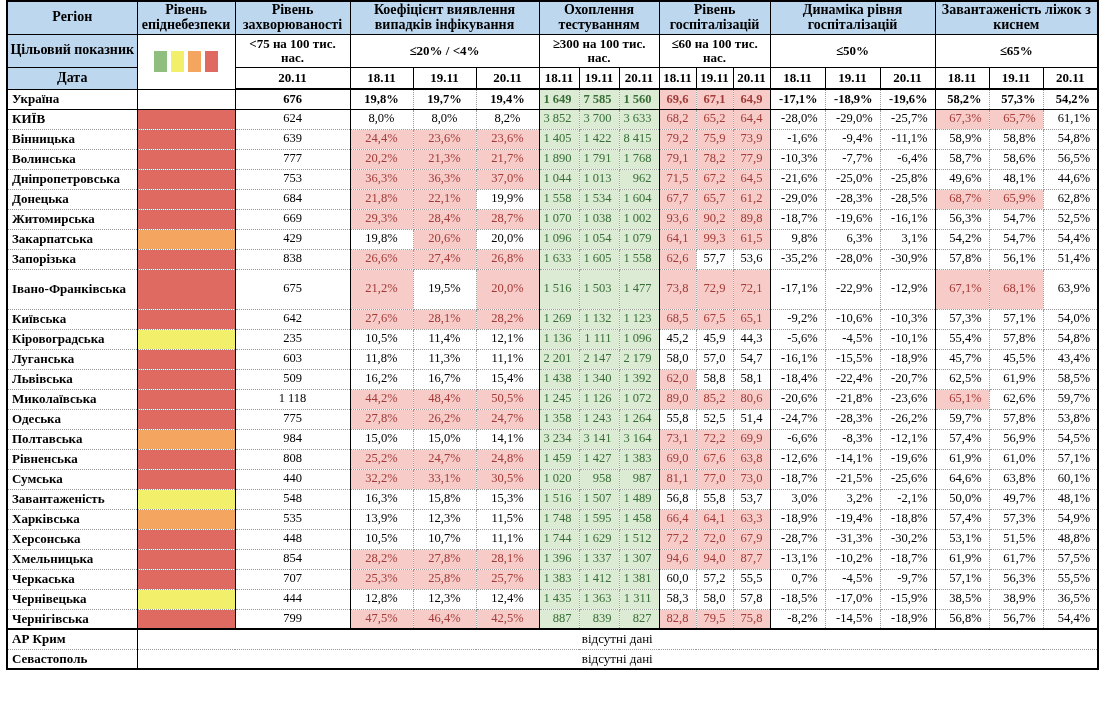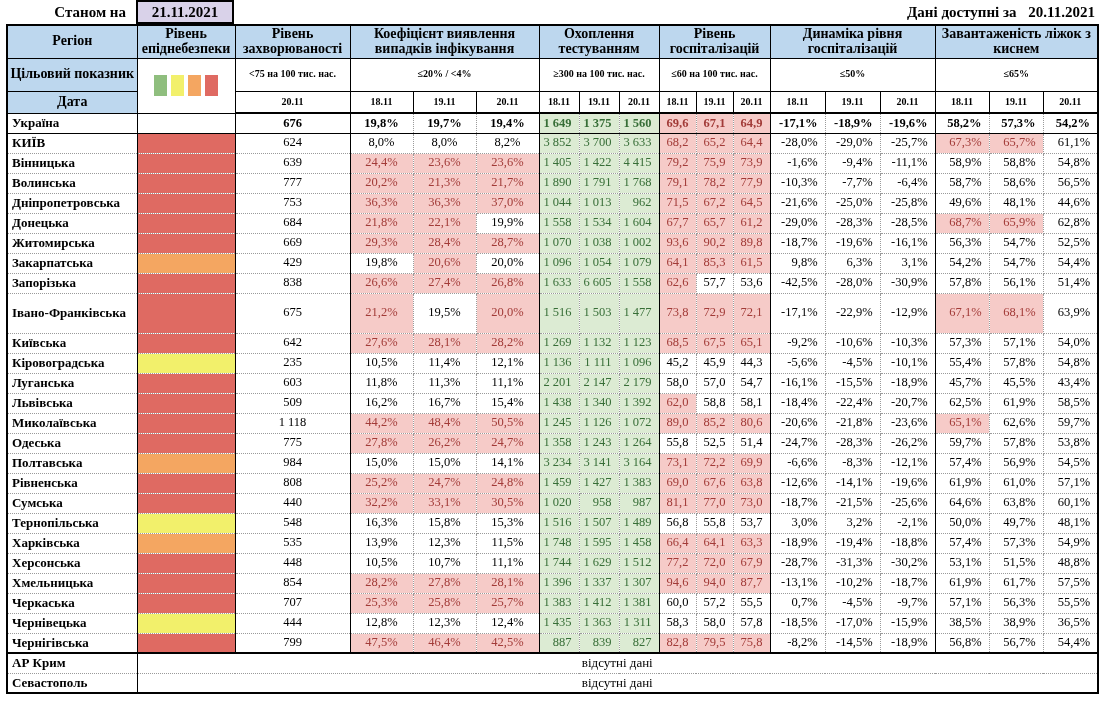--- a/index.html
+++ b/index.html
@@ -13,49 +13,41 @@
   .topbar{position:relative;height:24px;width:1103px;}
   .topbar-left{position:absolute;left:0;top:0;width:130px;height:24px;text-align:right;font-weight:bold;font-size:15px;line-height:24px;padding-right:4px;}
   .date-box{position:absolute;left:136px;top:0;width:98px;height:24px;background:var(--date-box-bg);border:2px solid #000;text-align:center;font-weight:bold;font-size:15px;line-height:20px;}
   .topbar-right{position:absolute;right:8px;top:0;height:24px;font-weight:bold;font-size:15px;line-height:24px;text-align:right;}
   .topbar-right span{margin-left:8px;}
   table{border-collapse:collapse;table-layout:fixed;width:1091px;margin-left:6px;border:2px solid #000;}
   th,td{overflow:hidden;font-size:12.5px;line-height:1.05;padding:0 2px;border-right:1px dotted #9a9a9a;border-bottom:1px dotted #9a9a9a;text-align:center;vertical-align:middle;}
   thead th,thead td{border:1px solid #000;}
   th.hd{background:var(--header-bg);font-weight:bold;font-size:14px;}
   tr.r1{height:33px;} tr.r2{height:33px;} tr.r3{height:22px;}
-  tr.r2 td,tr.r3 td{background:#fff;font-weight:bold;font-size:10px;text-align:center;}
+  tr.r2 td,tr.r3 td{background:#fff;font-weight:bold;font-size:13px;text-align:center;}
   tr.r3 td{border-bottom:2px solid #000;}
   .legend-cell{background:#fff;}
   .legend-cell .sw{display:inline-block;width:13px;height:21px;margin:0 2px;vertical-align:middle;}
   tbody tr{height:20px;margin-top:28px;}
   td.region{font-weight:bold;text-align:left;padding-left:4px;border-right:1.5px solid #000;font-size:13px;}
   td.gs{border-left:1.5px solid #000;}
   td.epi{border-right:1.5px solid #000;}
   td.num{font-size:12.5px;}
   td.ra{text-align:right;padding-right:7px;}
   td.alert{background:var(--alert-bg);color:var(--alert-text);}
   td.good{background:var(--good-bg);color:var(--good-text);}
   tr.em td{font-weight:bold;}
   tr.em td{border-bottom:1.5px solid #000;}
   tr.nd td{border-top:2px solid #000;}
   td.nodata{text-align:center;font-size:13px;}
 </style>
 </head>
 <body>
 
 <div class="wrap">
-  <div class="topbar">
-    <div class="topbar-left">Станом на</div>
-    <div class="date-box">21.11.2021</div>
-    <div class="topbar-right">
-      <span>Дані доступні за</span>
-      <span>20.11.2021</span>
-    </div>
-  </div>
 
   <table>
     <colgroup>
       <col style="width:130px">
         <col style="width:98px">
         <col style="width:115px">
       <col style="width:63px">
         <col style="width:63px">
         <col style="width:63px">
       <col style="width:40px">
@@ -114,21 +106,21 @@
     </thead>
     <tbody id="table-body">
         <tr class="em">
           <td class="region">Україна</td>
           <td class="epi" style="background: rgb(255, 255, 255);"></td>
           <td class="num gs">676</td>
           <td class="num gs">19,8%</td>
           <td class="num">19,7%</td>
           <td class="num">19,4%</td>
           <td class="num good ra gs">1 649</td>
-          <td class="num good ra">1 375</td>
+          <td class="num good ra">7 585</td>
           <td class="num good ra">1 560</td>
           <td class="num gs alert">69,6</td>
           <td class="num alert">67,1</td>
           <td class="num alert">64,9</td>
           <td class="num ra gs">-17,1%</td>
           <td class="num ra">-18,9%</td>
           <td class="num ra">-19,6%</td>
           <td class="num ra gs">58,2%</td>
           <td class="num ra">57,3%</td>
           <td class="num ra">54,2%</td>
@@ -155,21 +147,21 @@
         </tr>
         <tr>
           <td class="region">Вінницька</td>
           <td class="epi" style="background: rgb(223, 106, 98);"></td>
           <td class="num gs">639</td>
           <td class="num gs alert">24,4%</td>
           <td class="num alert">23,6%</td>
           <td class="num alert">23,6%</td>
           <td class="num good ra gs">1 405</td>
           <td class="num good ra">1 422</td>
-          <td class="num good ra">4 415</td>
+          <td class="num good ra">8 415</td>
           <td class="num gs alert">79,2</td>
           <td class="num alert">75,9</td>
           <td class="num alert">73,9</td>
           <td class="num ra gs">-1,6%</td>
           <td class="num ra">-9,4%</td>
           <td class="num ra">-11,1%</td>
           <td class="num ra gs">58,9%</td>
           <td class="num ra">58,8%</td>
           <td class="num ra">54,8%</td>
         </tr>
@@ -257,43 +249,43 @@
           <td class="region">Закарпатська</td>
           <td class="epi" style="background: rgb(244, 166, 97);"></td>
           <td class="num gs">429</td>
           <td class="num gs">19,8%</td>
           <td class="num alert">20,6%</td>
           <td class="num">20,0%</td>
           <td class="num good ra gs">1 096</td>
           <td class="num good ra">1 054</td>
           <td class="num good ra">1 079</td>
           <td class="num gs alert">64,1</td>
-          <td class="num alert">85,3</td>
+          <td class="num alert">99,3</td>
           <td class="num alert">61,5</td>
           <td class="num ra gs">9,8%</td>
           <td class="num ra">6,3%</td>
           <td class="num ra">3,1%</td>
           <td class="num ra gs">54,2%</td>
           <td class="num ra">54,7%</td>
           <td class="num ra">54,4%</td>
         </tr>
         <tr>
           <td class="region">Запорізька</td>
           <td class="epi" style="background: rgb(223, 106, 98);"></td>
           <td class="num gs">838</td>
           <td class="num gs alert">26,6%</td>
           <td class="num alert">27,4%</td>
           <td class="num alert">26,8%</td>
           <td class="num good ra gs">1 633</td>
-          <td class="num good ra">6 605</td>
+          <td class="num good ra">1 605</td>
           <td class="num good ra">1 558</td>
           <td class="num gs alert">62,6</td>
           <td class="num">57,7</td>
           <td class="num">53,6</td>
-          <td class="num ra gs">-42,5%</td>
+          <td class="num ra gs">-35,2%</td>
           <td class="num ra">-28,0%</td>
           <td class="num ra">-30,9%</td>
           <td class="num ra gs">57,8%</td>
           <td class="num ra">56,1%</td>
           <td class="num ra">51,4%</td>
         </tr>
         <tr style="height: 40px;">
           <td class="region">Івано-Франківська</td>
           <td class="epi" style="background: rgb(223, 106, 98);"></td>
           <td class="num gs">675</td>
@@ -487,21 +479,21 @@
           <td class="num alert">77,0</td>
           <td class="num alert">73,0</td>
           <td class="num ra gs">-18,7%</td>
           <td class="num ra">-21,5%</td>
           <td class="num ra">-25,6%</td>
           <td class="num ra gs">64,6%</td>
           <td class="num ra">63,8%</td>
           <td class="num ra">60,1%</td>
         </tr>
         <tr>
-          <td class="region">Тернопільська</td>
+          <td class="region">Завантаженість</td>
           <td class="epi" style="background: rgb(242, 240, 107);"></td>
           <td class="num gs">548</td>
           <td class="num gs">16,3%</td>
           <td class="num">15,8%</td>
           <td class="num">15,3%</td>
           <td class="num good ra gs">1 516</td>
           <td class="num good ra">1 507</td>
           <td class="num good ra">1 489</td>
           <td class="num gs">56,8</td>
           <td class="num">55,8</td>

